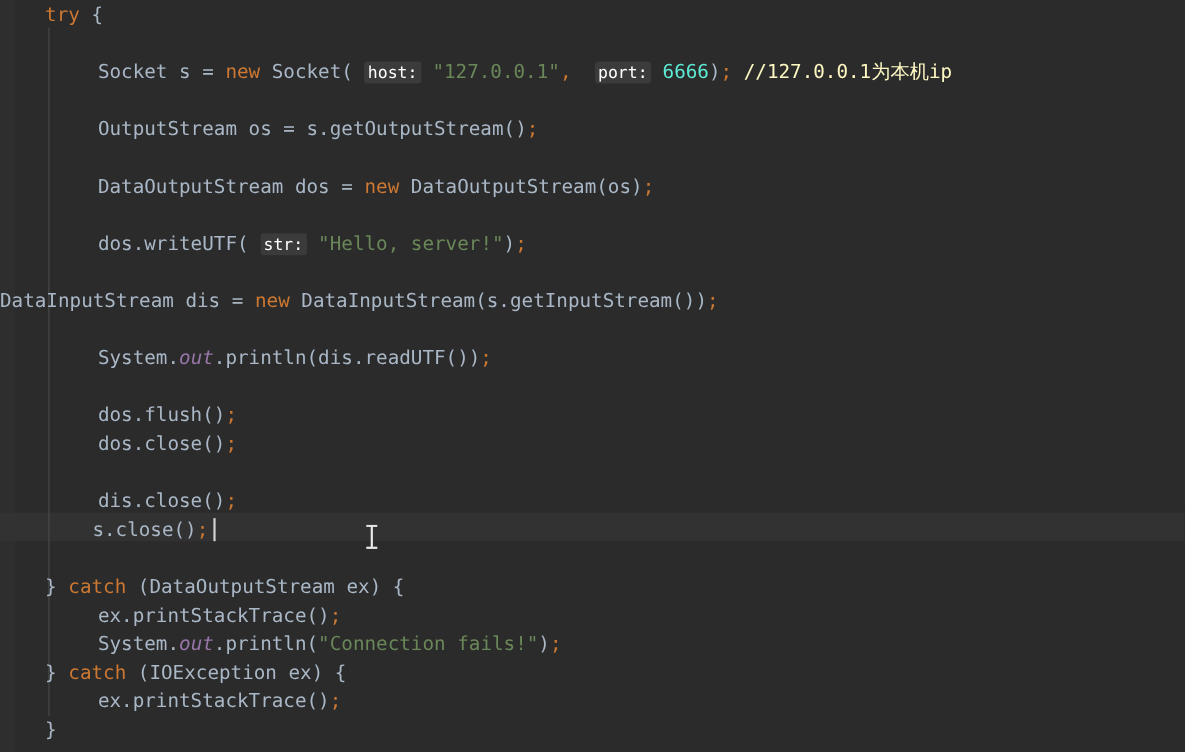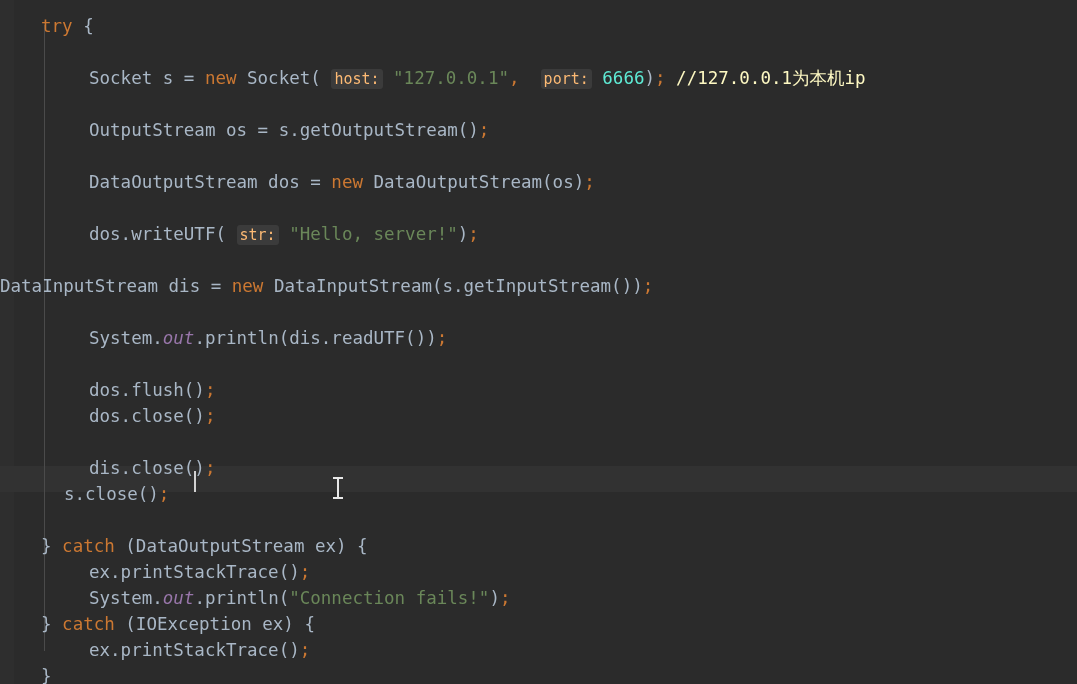--- a/index.html
+++ b/index.html
@@ -47,21 +47,21 @@
   .indent-guide {
     position: absolute;
     width: 1px;
     background: #4b4b4b;
     z-index: 2;
   }
 
   .code-layer {
     position: absolute;
     left: 0;
-    top: 12px;
+    top: 0;
     width: 1077px;
     height: 584px;
     z-index: 3;
   }
 
   .code-line {
     position: absolute;
     left: 0;
     white-space: pre;
     font-size: 17.5px;
@@ -77,21 +77,21 @@
   .t-ident   { color: #a9b7c6; }
   .t-str     { color: #6a8759; }
   .t-num     { color: #5eead4; }
   .t-comment { color: #fef9c3; }
   .t-semi    { color: #cc7832; }
   .t-punct   { color: #a9b7c6; }
   .t-static  { color: #9876aa; font-style: italic; }
 
   
   .t-hint {
-    color: #fdba74;
+    color: #ffffff;
     background: #3b3b3b;
     border-radius: 3px;
     padding: 1px 3px 1px 3px;
     font-size: 15px;
   }
 
   
   .caret {
     position: absolute;
     width: 2px;
@@ -122,21 +122,21 @@
       <div class="code-line" style="top: 1px; padding-left: 41px;"><span class="t-kw">try</span><span class="t-punct"> </span><span class="t-punct">{</span></div>
       <div class="code-line" style="top: 53px; padding-left: 89px;"><span class="t-ident">Socket s </span><span class="t-punct">= </span><span class="t-kw">new</span><span class="t-ident"> Socket</span><span class="t-punct">(</span><span class="t-punct"> </span><span class="t-hint">host:</span><span class="t-punct"> </span><span class="t-str">"127.0.0.1"</span><span class="t-semi">,</span><span class="t-punct">  </span><span class="t-hint">port:</span><span class="t-punct"> </span><span class="t-num">6666</span><span class="t-punct">)</span><span class="t-semi">;</span><span class="t-punct"> </span><span class="t-comment">//127.0.0.1为本机ip</span></div>
       <div class="code-line" style="top: 105px; padding-left: 89px;"><span class="t-ident">OutputStream os </span><span class="t-punct">= </span><span class="t-ident">s.getOutputStream()</span><span class="t-semi">;</span></div>
       <div class="code-line" style="top: 157px; padding-left: 89px;"><span class="t-ident">DataOutputStream dos </span><span class="t-punct">= </span><span class="t-kw">new</span><span class="t-ident"> DataOutputStream(os)</span><span class="t-semi">;</span></div>
       <div class="code-line" style="top: 209px; padding-left: 89px;"><span class="t-ident">dos.writeUTF</span><span class="t-punct">(</span><span class="t-punct"> </span><span class="t-hint">str:</span><span class="t-punct"> </span><span class="t-str">"Hello, server!"</span><span class="t-punct">)</span><span class="t-semi">;</span></div>
       <div class="code-line" style="top: 261px; "><span class="t-ident">DataInputStream dis </span><span class="t-punct">= </span><span class="t-kw">new</span><span class="t-ident"> DataInputStream(s.getInputStream())</span><span class="t-semi">;</span></div>
       <div class="code-line" style="top: 313px; padding-left: 89px;"><span class="t-ident">System.</span><span class="t-static">out</span><span class="t-ident">.println(dis.readUTF())</span><span class="t-semi">;</span></div>
       <div class="code-line" style="top: 365px; padding-left: 89px;"><span class="t-ident">dos.flush()</span><span class="t-semi">;</span></div>
       <div class="code-line" style="top: 391px; padding-left: 89px;"><span class="t-ident">dos.close()</span><span class="t-semi">;</span></div>
       <div class="code-line" style="top: 443px; padding-left: 89px;"><span class="t-ident">dis.close()</span><span class="t-semi">;</span></div>
-      <div class="code-line" style="top: 469px; padding-left: 64px;"><span class="t-ident">s.close()</span><span class="t-semi">;</span></div>
+      <div class="code-line" style="top: 469px; padding-left: 84px;"><span class="t-ident">s.close()</span><span class="t-semi">;</span></div>
       <div class="code-line" style="top: 521px; padding-left: 41px;"><span class="t-punct">}</span><span class="t-punct"> </span><span class="t-kw">catch</span><span class="t-ident"> (DataOutputStream ex) {</span></div>
       <div class="code-line" style="top: 547px; padding-left: 89px;"><span class="t-ident">ex.printStackTrace()</span><span class="t-semi">;</span></div>
       <div class="code-line" style="top: 573px; padding-left: 89px;"><span class="t-ident">System.</span><span class="t-static">out</span><span class="t-ident">.println(</span><span class="t-str">"Connection fails!"</span><span class="t-punct">)</span><span class="t-semi">;</span></div>
       <div class="code-line" style="top: 599px; padding-left: 41px;"><span class="t-punct">}</span><span class="t-punct"> </span><span class="t-kw">catch</span><span class="t-ident"> (IOException ex) {</span></div>
       <div class="code-line" style="top: 625px; padding-left: 89px;"><span class="t-ident">ex.printStackTrace()</span><span class="t-semi">;</span></div>
       <div class="code-line" style="top: 651px; padding-left: 41px;"><span class="t-punct">}</span></div>
     </div>
 
   <div class="caret" id="text-caret" style="left: 194.359px; top: 471px;"></div>
 

